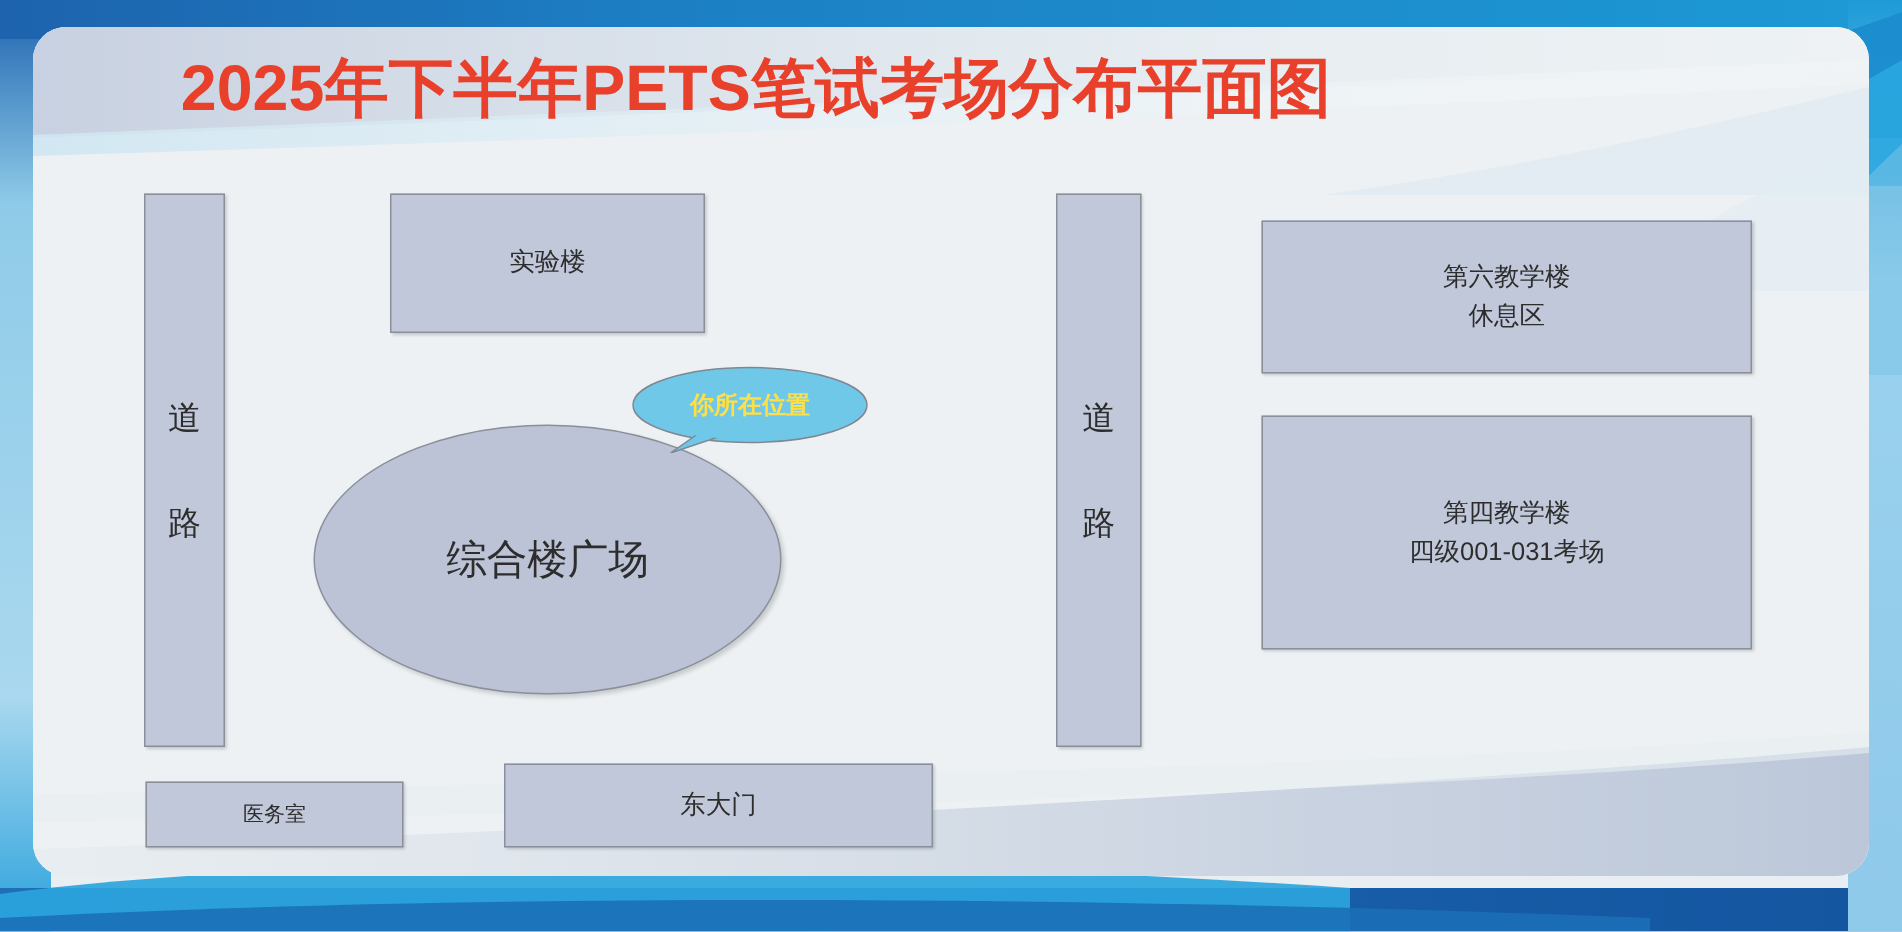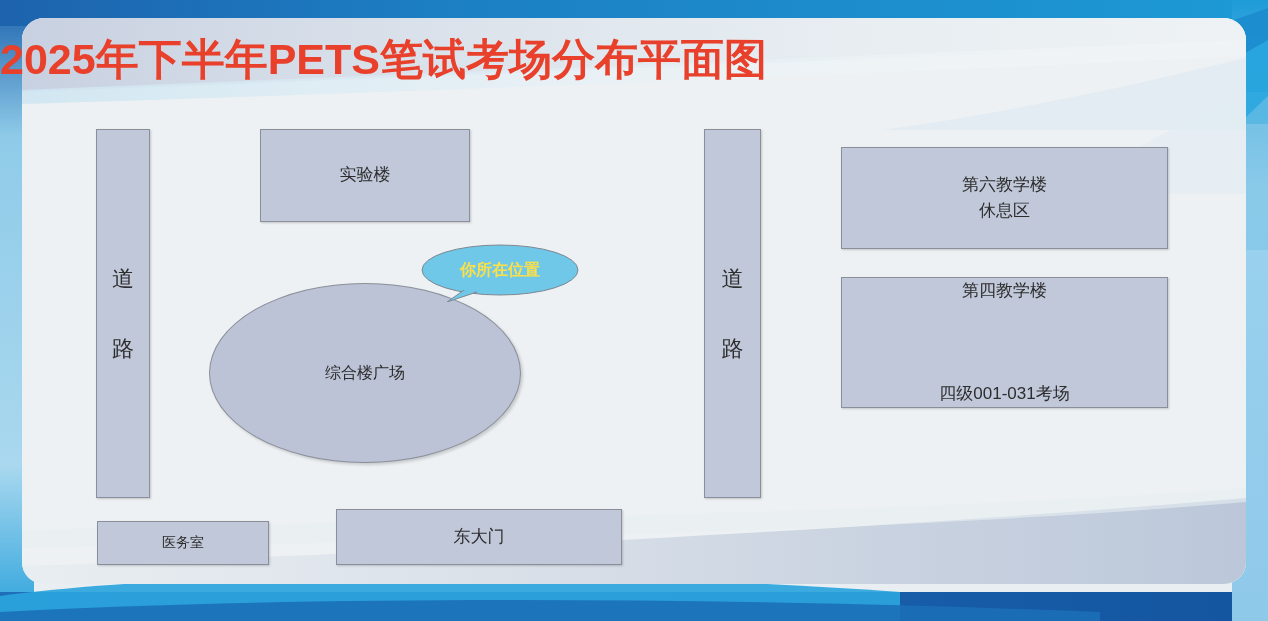--- a/index.html
+++ b/index.html
@@ -46,21 +46,21 @@
     height: 566px;
     display: block;
   }
 
   
   #title {
     position: absolute;
     left: 0;
     top: 36px;
     width: 1008px;
-    text-align: left;
+    text-align: center;
     font-size: 43px;
     font-weight: bold;
     color: #e8402a;
     letter-spacing: 0px;
     line-height: 1.1;
     white-space: nowrap;
     z-index: 12;
   }
 
   
@@ -98,21 +98,21 @@
     top: 283px;
     width: 312px;
     height: 180px;
     border-radius: 50%;
     background: #bcc3d7;
     border: 1px solid #8a8f99;
     box-sizing: border-box;
     display: flex;
     align-items: center;
     justify-content: center;
-    font-size: 16px;
+    font-size: 27px;
     color: #2d2d2d;
     z-index: 7;
     box-shadow: 2px 2px 3px rgba(0,0,0,0.16);
   }
 
   
   #callout {
     position: absolute;
     left: 421px;
     top: 244px;
@@ -248,19 +248,19 @@
   <div class="blk road" style="left:704px; top:129px; width:57px; height:369px;">
     <span class="ln">道</span>
     <span class="ln">路</span>
   </div>
 
   <div class="blk" style="left:841px; top:147px; width:327px; height:102px;">
     <span class="ln">第六教学楼</span>
     <span class="ln">休息区</span>
   </div>
 
-  <div class="blk" style="left:841px; top:277px; width:327px; height:131px;justify-content:space-between;">
+  <div class="blk" style="left:841px; top:277px; width:327px; height:156px;">
     <span class="ln">第四教学楼</span>
     <span class="ln">四级001-031考场</span>
   </div>
 
 
 </div>
 
 </body></html>

